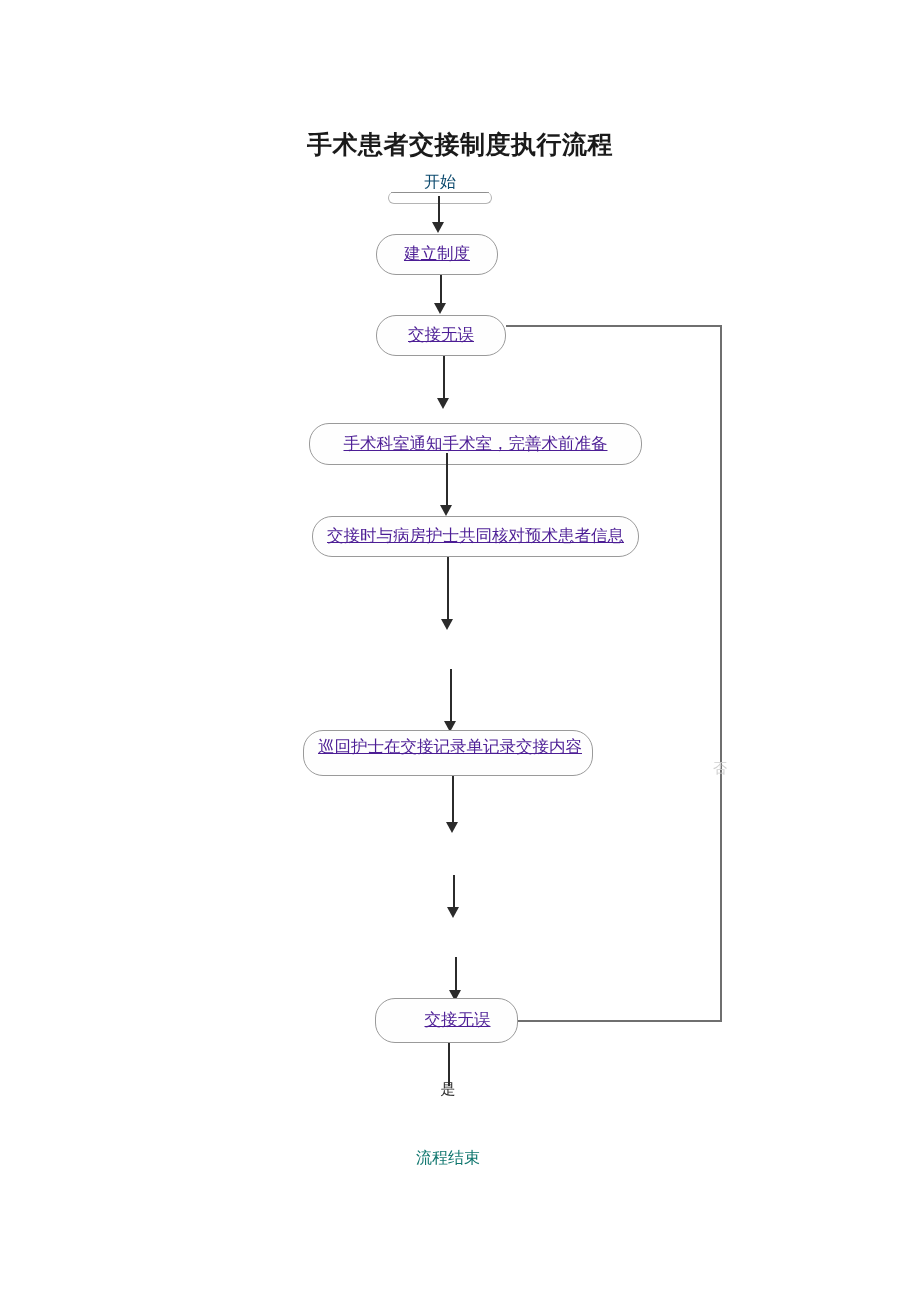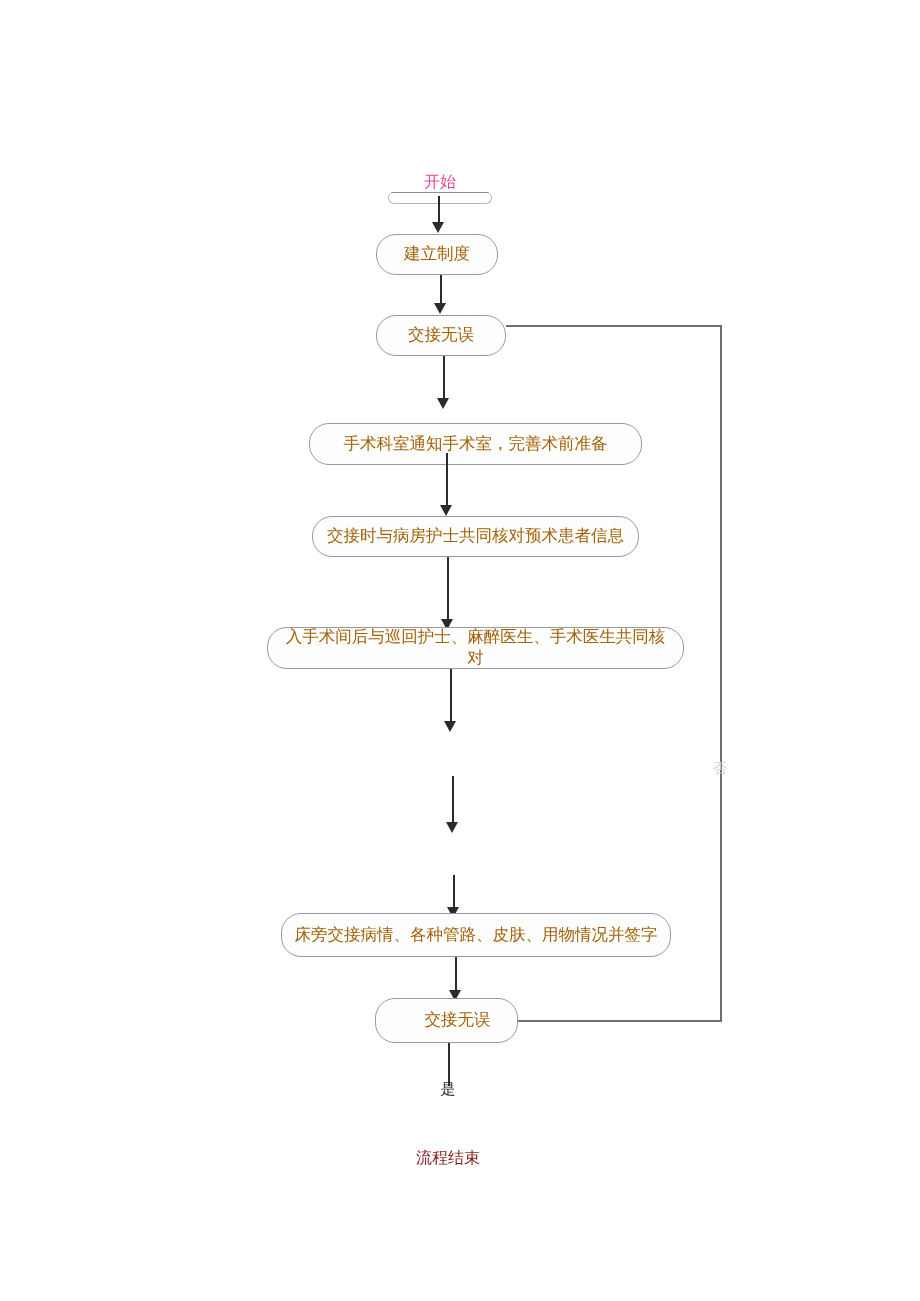--- a/index.html
+++ b/index.html
@@ -37,53 +37,54 @@
 
   .node {
     position: absolute;
     box-sizing: border-box;
     border: 1.3px solid #9a9a9a;
     border-radius: 20px;
     background: #fefefe;
     display: flex;
     align-items: center;
     justify-content: center;
-    color: #a16207;
+    color: #4c1d95;
     font-size: 16.5px;
     line-height: 1.25;
     text-align: center;
     padding: 0 10px;
     overflow: hidden;
+    text-decoration: underline;
   }
 
   
   .node-start-box {
     position: absolute;
     box-sizing: border-box;
     border: 1.3px solid #b4b4b4;
     border-radius: 13px;
     background: transparent;
     border-top: none;
   }
   .node-start-label {
     position: absolute;
     text-align: center;
-    color: #ec4899;
+    color: #0c4a6e;
     font-size: 16px;
   }
   .node-start-rule {
     position: absolute;
     background: #8f8f8f;
     height: 1.2px;
   }
 
   .end-label {
     position: absolute;
     text-align: center;
-    color: #7f1d1d;
+    color: #0f766e;
     font-size: 16px;
   }
 
   .edge-label {
     position: absolute;
     text-align: center;
     color: #2a2a2a;
     font-size: 15px;
   }
   .edge-label-faint {
@@ -119,20 +120,21 @@
     position: absolute;
     background: #2b2b2b;
     width: 2.2px;
   }
 </style>
 </head>
 <body>
 
 <div id="canvas">
 
+  <div class="title">手术患者交接制度执行流程</div>
 
   <div class="node-start-label" style="left:385px; top:172px; width:110px;">开始</div>
   <div class="node-start-rule" style="left:391px; top:192px; width:98px;"></div>
   <div class="node-start-box" style="left:388px; top:192px; width:104px; height:12px;"></div>
 
   <div class="vline" style="left:438px; top:196px; height:31px;"></div>
   <div class="arrowhead" style="left:432px; top:222px;"></div>
 
   <div class="node" style="left:376px; top:234px; width:122px; height:41px;">
     <span>建立制度</span>
@@ -155,38 +157,35 @@
   <div class="vline" style="left:446px; top:453px; height:58px;"></div>
   <div class="arrowhead" style="left:440px; top:505px;"></div>
 
   <div class="node" style="left:312px; top:516px; width:327px; height:41px;">
     <span>交接时与病房护士共同核对预术患者信息</span>
   </div>
 
   <div class="vline" style="left:447px; top:557px; height:68px;"></div>
   <div class="arrowhead" style="left:441px; top:619px;"></div>
 
-  <div class="node" style="left:267px; top:627px; width:417px; height:42px;">
-    <span>入手术间后与巡回护士、麻醉医生、手术医生共同核对</span>
-  </div>
 
   <div class="vline" style="left:450px; top:669px; height:58px;"></div>
   <div class="arrowhead" style="left:444px; top:721px;"></div>
 
+  <div class="node" style="left:303px; top:730px; width:290px; height:46px; align-items:flex-start; padding-top:5px; text-align:left; justify-content:flex-start; padding-left:14px;">
+    <span style="display:block; width:100%; line-height:1.3;">巡回护士在交接记录单记录交接内容</span>
+  </div>
 
   <div class="vline" style="left:452px; top:776px; height:52px;"></div>
   <div class="arrowhead" style="left:446px; top:822px;"></div>
 
 
   <div class="vline" style="left:453px; top:875px; height:38px;"></div>
   <div class="arrowhead" style="left:447px; top:907px;"></div>
 
-  <div class="node" style="left:281px; top:913px; width:390px; height:44px;">
-    <span>床旁交接病情、各种管路、皮肤、用物情况并签字</span>
-  </div>
 
   <div class="vline" style="left:455px; top:957px; height:39px;"></div>
   <div class="arrowhead" style="left:449px; top:990px;"></div>
 
   <div class="node" style="left:375px; top:998px; width:143px; height:45px;padding-left:32px;">
     <span>交接无误</span>
   </div>
 
   <div class="plainline" style="left:448px; top:1043px; height:43px;"></div>
   <div class="edge-label" style="left:418px; top:1080px; width:60px;">是</div>

